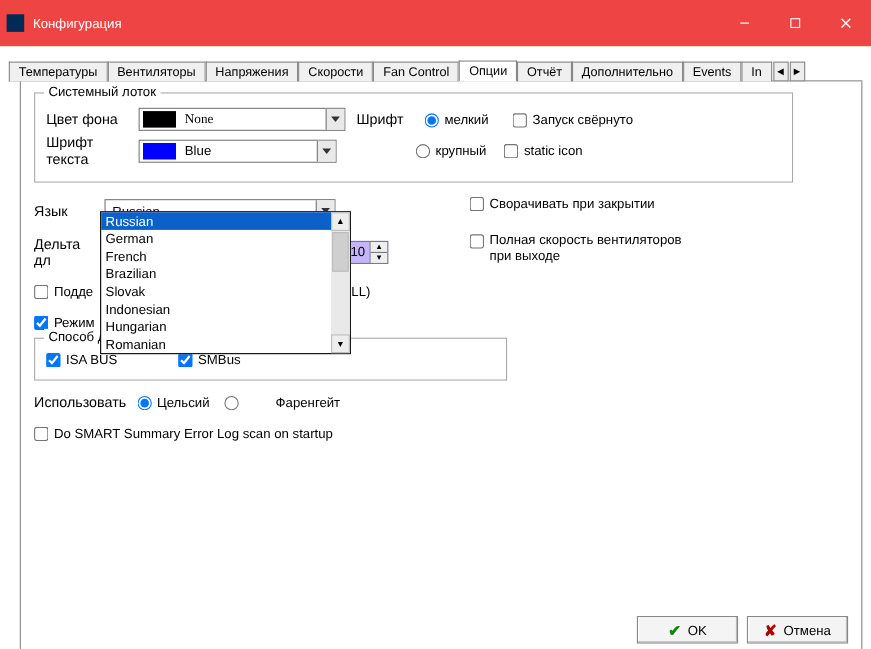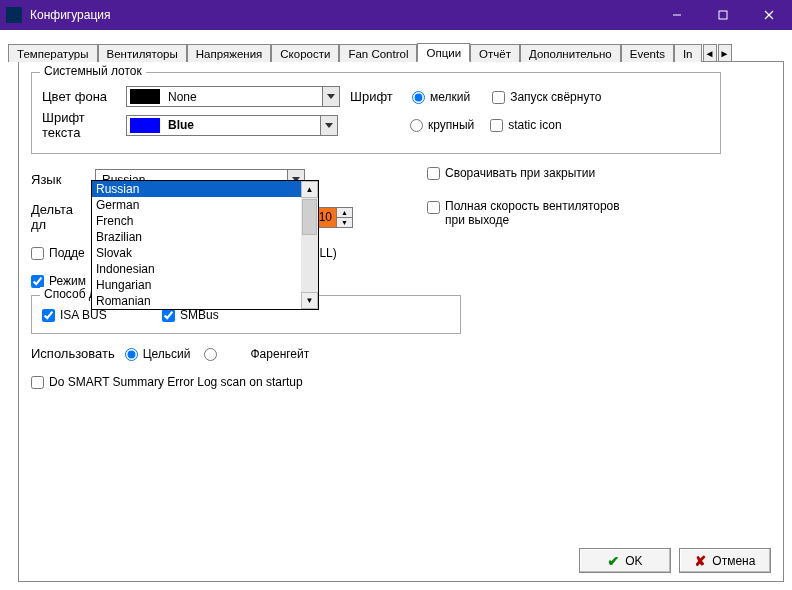--- a/index.html
+++ b/index.html
@@ -9,22 +9,22 @@
     font-size: 12px;
     background: #fff;
     color: #000;
     width: 792px;
     height: 590px;
     overflow: hidden;
     position: relative;
   }
   
   .titlebar {
-    height: 30px;
-    background: #4c1d95;
+    height: 42px;
+    background: #ef4444;
     color: #fff;
     display: flex;
     align-items: center;
     padding-left: 6px;
   }
   .titlebar .icon {
     width: 16px; height: 16px;
     background: #002b57;
     display: inline-block;
     margin-right: 8px;
@@ -123,21 +123,21 @@
     border-top: 5px solid #333;
   }
   .radio, .check {
     display: inline-flex; align-items:flex-end;
     margin-right: 8px;
   }
   .radio input, .check input { margin: 0 5px 0 0; }
   
   .spinner {
     display: inline-flex; align-items: stretch;
-    border: 1px solid #7a7a7a; height: 21px; background:#f97316;
+    border: 1px solid #7a7a7a; height: 21px; background:#c4b5fd;
   }
   .spinner .val { width: 30px; text-align: right; padding-right: 4px; line-height: 19px; }
   .spinner .arrows {
     width: 16px; border-left: 1px solid #7a7a7a;
     display: flex; flex-direction: column;
   }
   .spinner .arrows div {
     flex:1; display:flex; align-items:center; justify-content:center;
     font-size: 7px; background:#eee;
   }
@@ -223,38 +223,38 @@
     <div class="tabscroll">◄</div>
     <div class="tabscroll">►</div>
   </div>
 
 <div class="client">
 
   <div class="groupbox" style="width: 690px;">
     <div class="legend">Системный лоток</div>
     <div class="row">
       <span class="lbl" style="width:80px;">Цвет фона</span>
-      <div class="combo" style="width:214px; margin-left:4px;">
+      <div class="combo" style="width:188px; margin-left:4px;font-family:Liberation Serif, serif;">
         <span class="swatch" id="bg-swatch" style="background: rgb(0, 0, 0);"></span>
         <span class="text">None</span>
         <span class="arrow"></span>
       </div>
       <span class="lbl" style="margin-left:10px; width:48px;">Шрифт</span>
       <label class="radio" style="margin-left:14px;">
         <input type="radio" name="fontsize" id="font-small" checked="" style="">
         <span>мелкий</span>
       </label>
       <label class="check" style="margin-left:14px;">
         <input type="checkbox" id="start-min" style="">
         <span>Запуск свёрнуто</span>
       </label>
     </div>
     <div class="row">
       <span class="lbl" style="width:80px;">Шрифт текста</span>
-      <div class="combo" style="width:212px; margin-left:4px;font-weight:bold;">
+      <div class="combo" style="width:180px; margin-left:4px;">
         <span class="swatch" id="text-swatch" style="background: rgb(0, 0, 255);"></span>
         <span class="text">Blue</span>
         <span class="arrow"></span>
       </div>
       <span style="margin-left:10px; width:48px;"></span>
       <label class="radio" style="margin-left:14px;">
         <input type="radio" name="fontsize" id="font-large" style="">
         <span>крупный</span>
       </label>
       <label class="check" style="margin-left:8px;">

